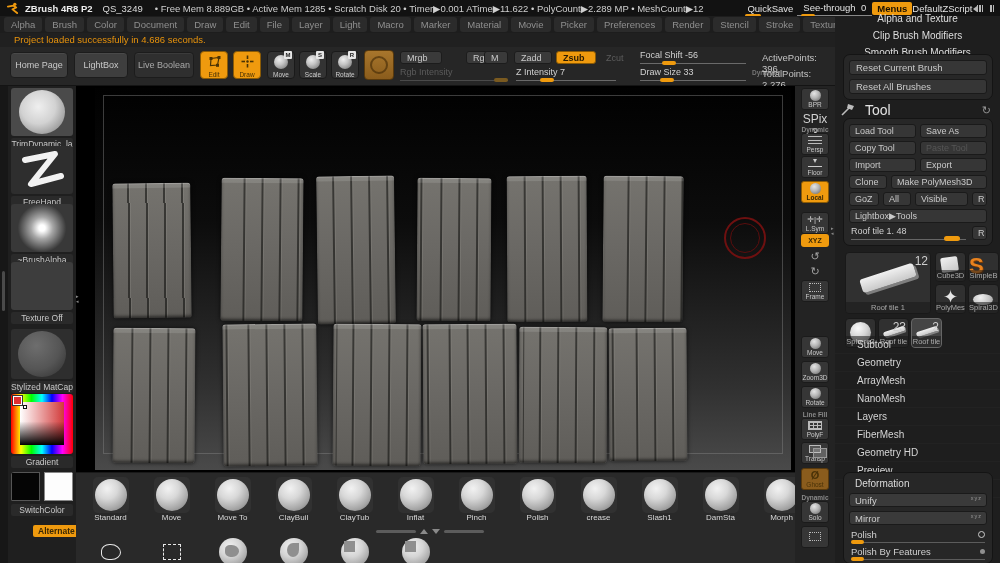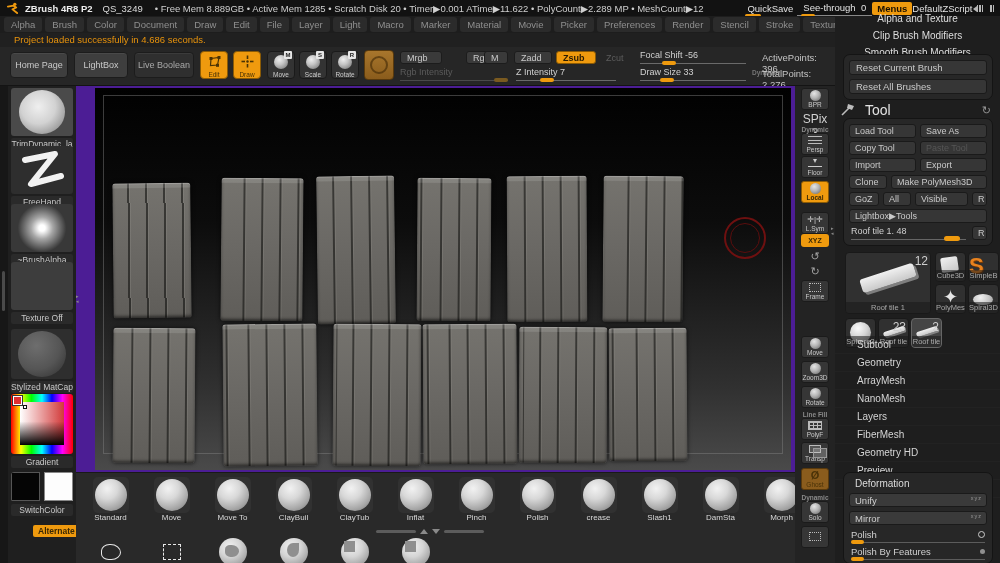--- a/index.html
+++ b/index.html
@@ -56,21 +56,21 @@
   .dyn-label { position:absolute; font-size:6.5px; color:#777; font-weight:bold; }
 
   
   .sidebar { position:absolute; left:0; top:86px; width:76px; height:477px; background:#1f1f1f; }
   .rail { position:absolute; left:0; top:0; width:8px; height:477px; background:#171717; }
   .rail .scrollh { position:absolute; left:2px; top:185px; width:3px; height:40px; background:#4a4a4a; border-radius:2px; }
   .sb-item { position:absolute; left:11px; width:62px; }
   .sb-thumb { width:62px; border-radius:3px; position:relative; overflow:hidden; }
   .sb-label { margin-top:2px; background:#2a2a2a; border-radius:2px; color:#c9c9c9; font-size:8.5px; text-align:center; padding:1px 0; white-space:nowrap; overflow:hidden; }
 
-  .canvasarea { position:absolute; left:76px; top:86px; width:719px; height:477px; background:#4c1d95; }
+  .canvasarea { position:absolute; left:76px; top:86px; width:719px; height:477px; background:#000000; }
   .doc { position:absolute; left:19px; top:2px; width:696px; height:382px; background:linear-gradient(180deg,#010101 0%,#0c0c0c 35%,#303030 78%,#4a4a4a 100%); overflow:hidden; }
   .doc-frame { position:absolute; left:8px; top:7px; right:8px; bottom:16px; border:1px solid rgba(130,130,130,.45); }
   .plank { position:absolute; border-radius:3px;
     background:
       repeating-linear-gradient(90deg, rgba(0,0,0,0) 0 15px, rgba(18,18,16,.6) 15px 17px, rgba(150,148,142,.28) 17px 18px),
       linear-gradient(180deg,#75736e,#6b6965 45%,#5f5d59);
     box-shadow: inset 0 1px 1px rgba(255,255,255,.28), inset 0 -2px 3px rgba(0,0,0,.5), 0 0 4px rgba(0,0,0,.7); }
   .plank:after { content:""; position:absolute; left:0; right:0; top:0; height:5px; background:rgba(255,255,255,.12); border-radius:3px 3px 0 0; }
   .cursor-ring { position:absolute; border-radius:50%; border:2px solid #6e1010; }
   .cursor-ring .inner { position:absolute; left:4px; top:4px; right:4px; bottom:4px; border:1.5px solid #5a0d0d; border-radius:50%; }

